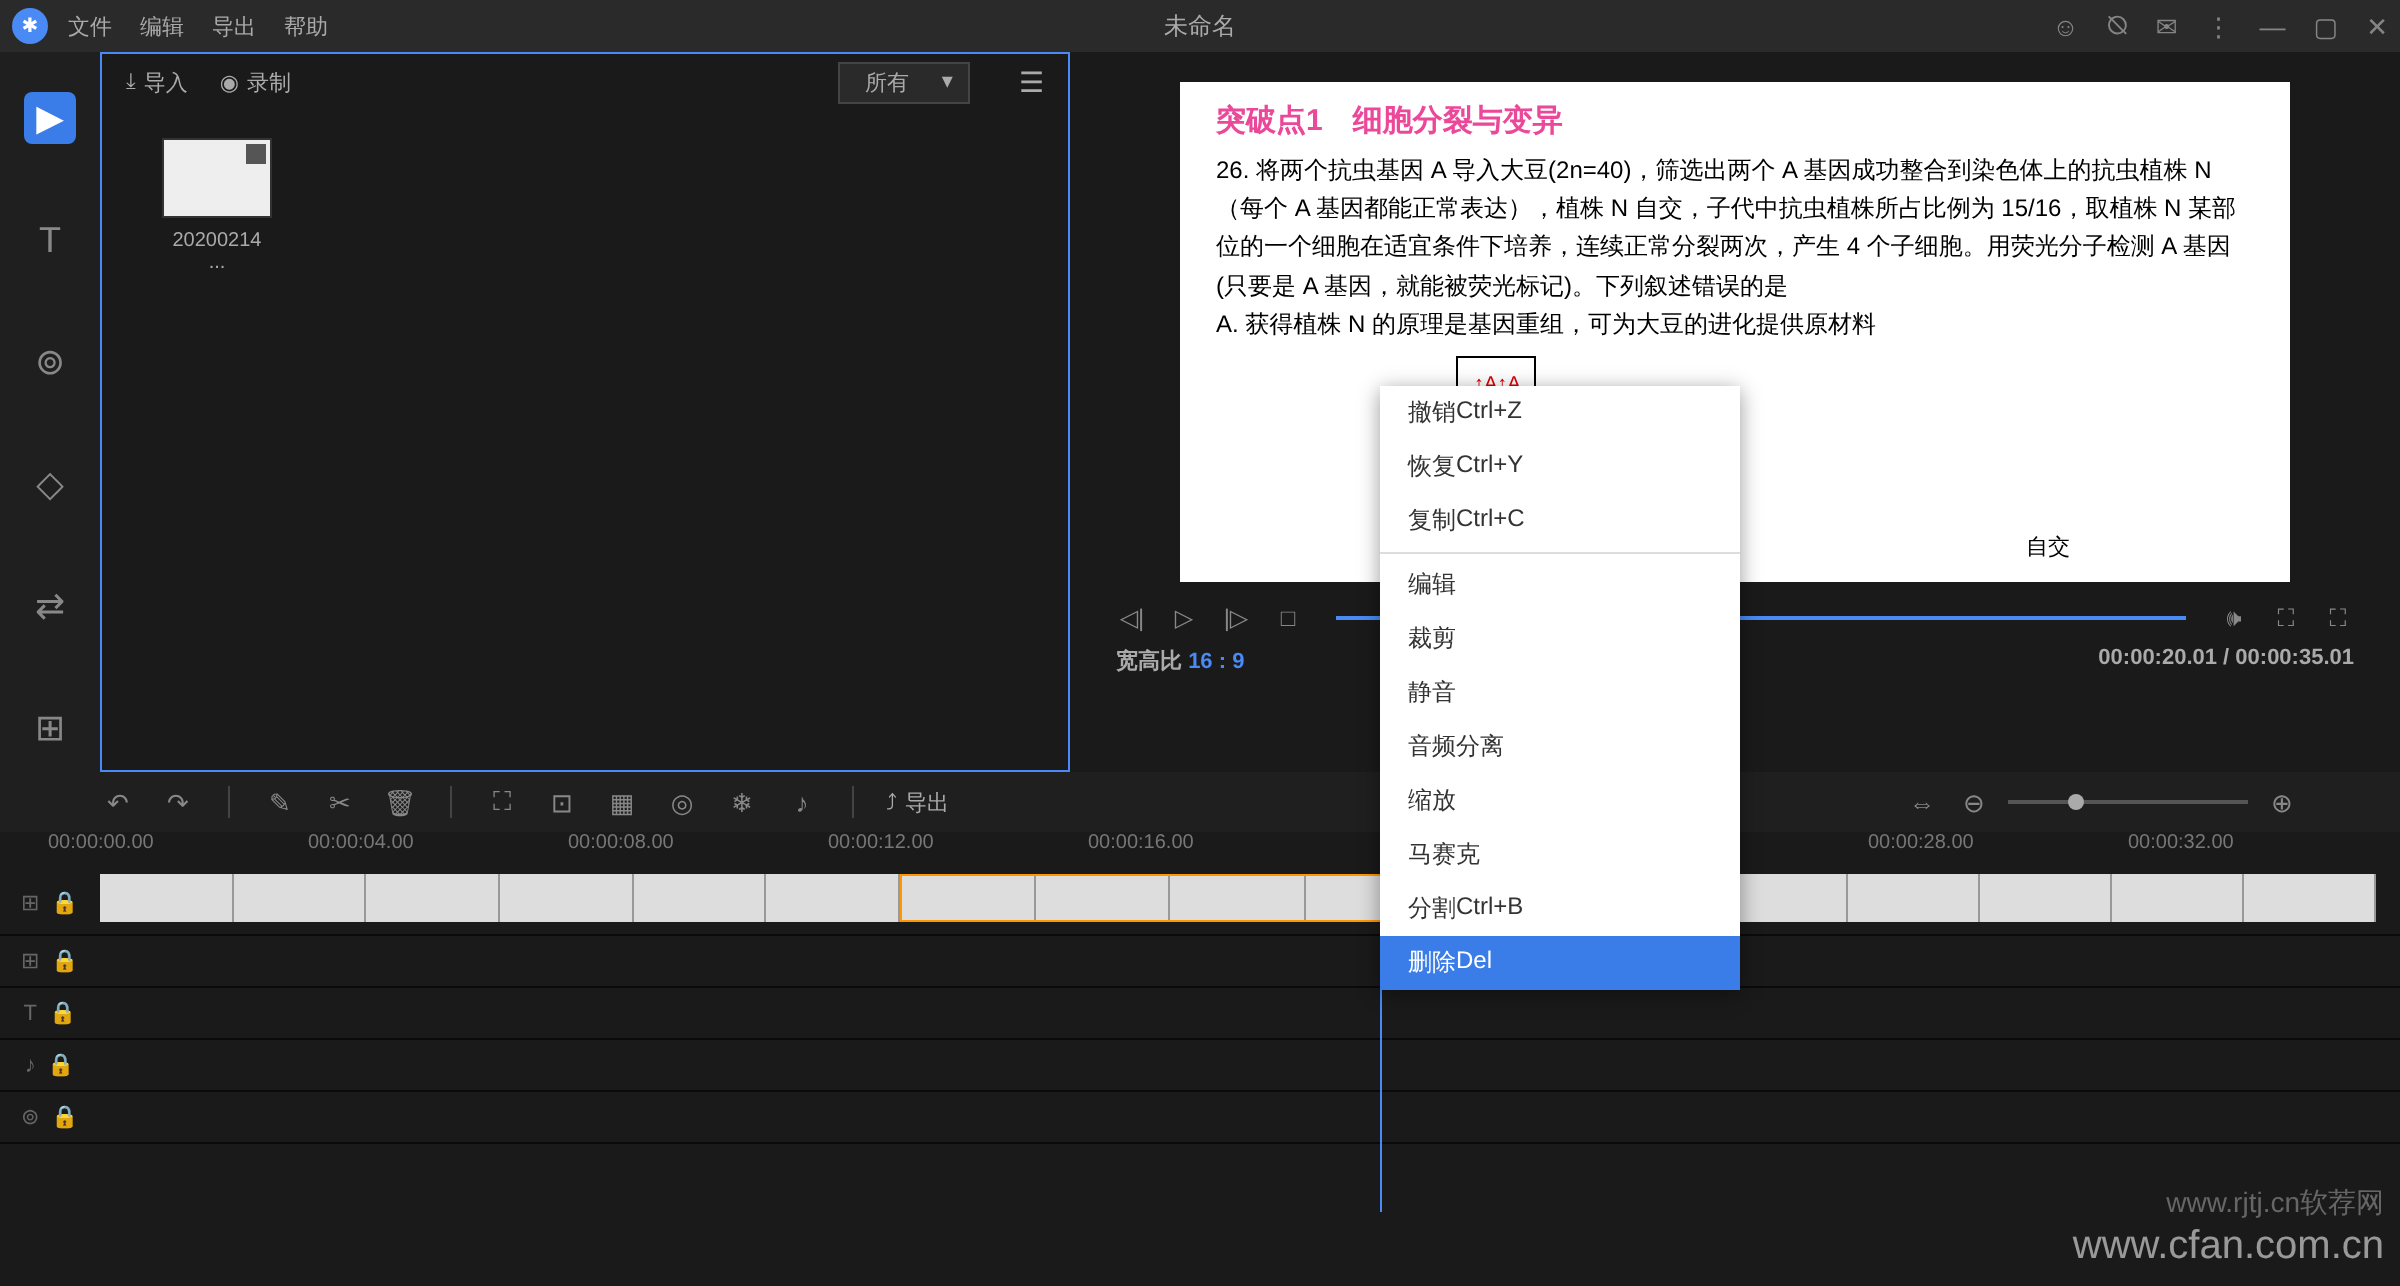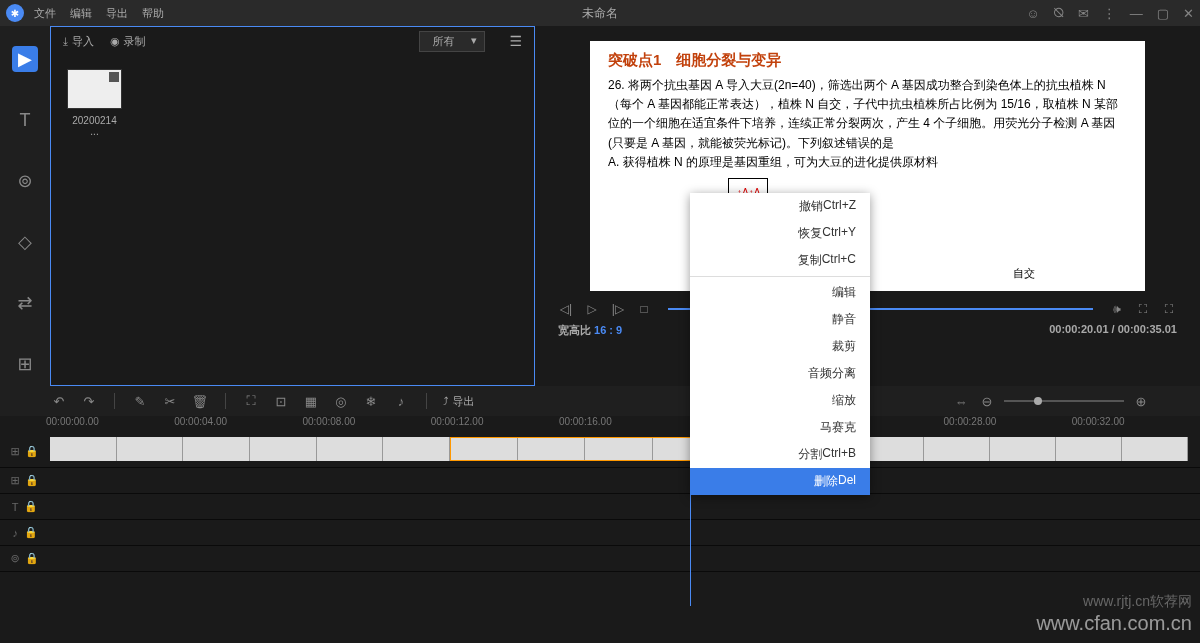--- a/index.html
+++ b/index.html
@@ -18,28 +18,28 @@
 .left-sidebar { width: 50px; background: #1f1f1f; display: flex; flex-direction: column; align-items: center; padding-top: 20px; gap: 35px; }
 .side-icon { width: 26px; height: 26px; display: flex; align-items: center; justify-content: center; font-size: 18px; color: #888; cursor: pointer; }
 .side-icon.active { background: #3a7de8; border-radius: 4px; color: white; }
 
 .media-panel { width: 485px; background: #1a1a1a; border: 1px solid #4a8af4; position: relative; }
 .media-header { height: 28px; display: flex; align-items: center; padding: 0 12px; gap: 16px; font-size: 11px; }
 .media-header .btn { display: flex; align-items: center; gap: 4px; cursor: pointer; }
 .dropdown { margin-left: auto; padding: 2px 30px 2px 12px; background: #2a2a2a; border: 1px solid #444; font-size: 11px; position: relative; }
 .dropdown::after { content: "▾"; position: absolute; right: 8px; }
 .list-icon { margin-left: 8px; cursor: pointer; font-size: 14px; }
-.thumb { margin: 14px 0 0 16px; width: 55px; }
+.thumb { margin: 14px 0 0 30px; width: 55px; }
 .thumb-img { width: 55px; height: 40px; background: #eee; border: 1px solid #333; position: relative; }
 .thumb-badge { position: absolute; top: 2px; right: 2px; width: 10px; height: 10px; background: #555; }
 .thumb-label { font-size: 10px; margin-top: 6px; text-align: center; }
 
 .preview-panel { flex: 1; background: #1a1a1a; padding: 15px 15px 0 15px; display: flex; flex-direction: column; }
 .preview-content { width: 555px; height: 250px; background: white; color: #000; font-size: 12px; padding: 10px 18px; margin: 0 auto; position: relative; overflow: hidden; }
-.red-title { color: #c2410c; font-size: 15px; font-weight: bold; margin-bottom: 6px; }
+.red-title { color: #ec4899; font-size: 15px; font-weight: bold; margin-bottom: 6px; }
 .q-text { font-size: 12px; line-height: 1.6; }
 .sub-heading { text-align: center; font-size: 14px; margin-top: 4px; }
 .diagram-box { width: 40px; height: 70px; border: 1px solid #000; margin: 6px auto 0 120px; position: relative; }
 .red-marks { position: absolute; top: 8px; left: 8px; font-size: 10px; color: #d00; }
 .note-right { position: absolute; right: 110px; top: 225px; font-size: 11px; }
 
 .preview-controls { display: flex; align-items: center; padding: 10px 8px 4px 8px; gap: 10px; }
 .ctrl-btn { width: 16px; height: 16px; display: flex; align-items: center; justify-content: center; cursor: pointer; font-size: 12px; color: #888; }
 .progress-bar { flex: 1; height: 2px; background: #4a8af4; position: relative; margin: 0 6px; }
 .progress-marker { position: absolute; width: 10px; height: 10px; background: #4a8af4; border-radius: 50%; top: -4px; left: 40%; }
@@ -51,34 +51,34 @@
 .toolbar { height: 30px; background: #1f1f1f; display: flex; align-items: center; padding: 0 50px; gap: 12px; }
 .tool-btn { width: 18px; height: 18px; display: flex; align-items: center; justify-content: center; cursor: pointer; color: #888; font-size: 13px; }
 .tool-sep { width: 1px; height: 16px; background: #444; margin: 0 4px; }
 .tool-export { display: flex; align-items: center; gap: 4px; font-size: 11px; }
 .zoom-slider { margin-left: auto; display: flex; align-items: center; gap: 8px; }
 .slider-track { width: 120px; height: 2px; background: #555; position: relative; }
 .slider-knob { width: 8px; height: 8px; background: #aaa; border-radius: 50%; position: absolute; top: -3px; left: 30px; }
 
 
 .timeline { background: #1a1a1a; }
-.time-ruler { height: 20px; display: flex; font-size: 10px; color: #777; padding-left: 46px; }
+.time-ruler { height: 20px; display: flex; font-size: 10px; color: #777; padding-left: 24px; }
 .time-mark { width: 130px; }
 .tracks { position: relative; }
 .track { height: 26px; display: flex; align-items: center; border-bottom: 1px solid #0a0a0a; }
 .track-icon { width: 50px; display: flex; align-items: center; justify-content: center; gap: 6px; color: #666; font-size: 11px; }
 .track-content { flex: 1; position: relative; height: 100%; }
 .clip { position: absolute; height: 24px; top: 1px; background: #ccc; overflow: hidden; display: flex; }
 .clip.selected { border: 1px solid #ff9800; }
 .clip-slice { flex: 1; background: #ddd; border-right: 1px solid #999; font-size: 6px; color: #555; overflow: hidden;}
 .playhead { position: absolute; width: 1px; height: 170px; background: #4a8af4; left: 690px; top: 0; z-index: 50; }
 
 
 .context-menu { position: absolute; left: 690px; top: 193px; width: 180px; background: white; color: #333; font-size: 12px; box-shadow: 0 2px 10px rgba(0,0,0,0.4); z-index: 100; }
-.menu-entry { padding: 5px 14px; display: flex; justify-content: flex-end; cursor: pointer; }
+.menu-entry { padding: 5px 14px; display: flex; justify-content: flex-start; cursor: pointer; }
 .menu-entry.highlighted { background: #3a7de8; color: white; }
 .menu-sep { height: 1px; background: #ddd; margin: 2px 0; }
 
 .watermark { position: absolute; right: 8px; bottom: 8px; font-size: 20px; font-weight: normal; color: #eee; opacity: 0.6; }
 .watermark2 { position: absolute; right: 8px; bottom: 32px; font-size: 14px; color: #999; opacity: 0.6; }
 </style>
 </head>
 <body>
 
 <div class="title-bar">
@@ -267,25 +267,25 @@
     <div class="menu-entry">
       <span>复制</span>
       <span>Ctrl+C</span>
     </div>
     <div class="menu-sep"></div>
     <div class="menu-entry">
       <span>编辑</span>
       <span></span>
     </div>
     <div class="menu-entry">
+      <span>裁剪</span>
+      <span></span>
+    </div>
+    <div class="menu-entry">
       <span>静音</span>
-      <span></span>
-    </div>
-    <div class="menu-entry">
-      <span>裁剪</span>
       <span></span>
     </div>
     <div class="menu-entry">
       <span>音频分离</span>
       <span></span>
     </div>
     <div class="menu-entry">
       <span>缩放</span>
       <span></span>
     </div>

